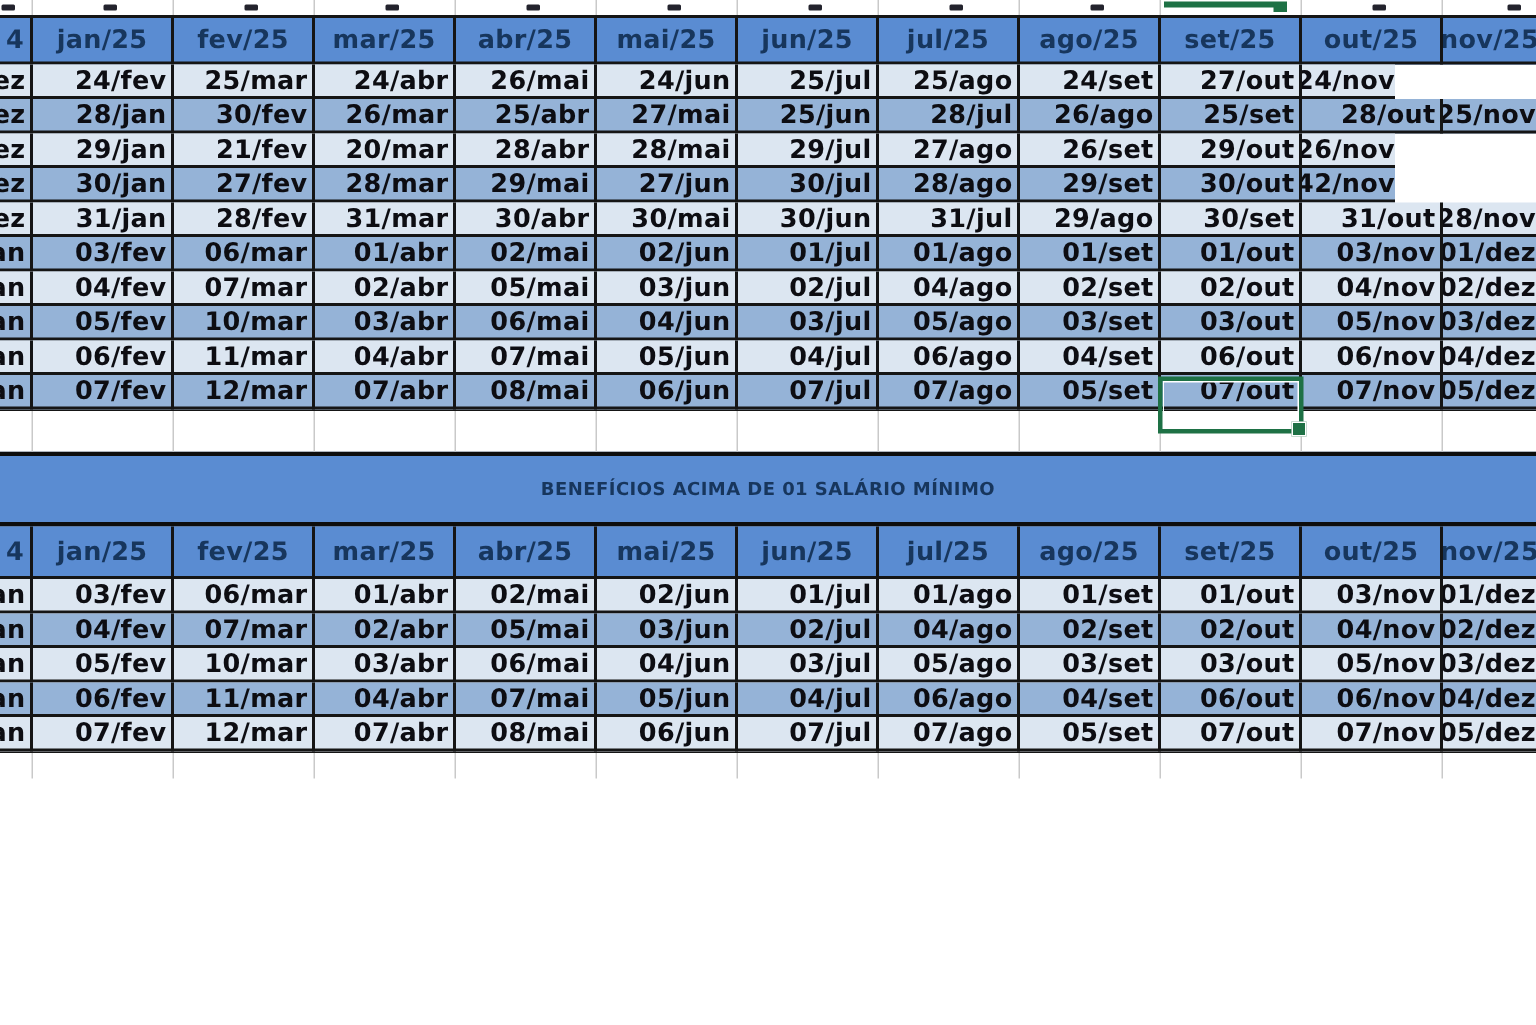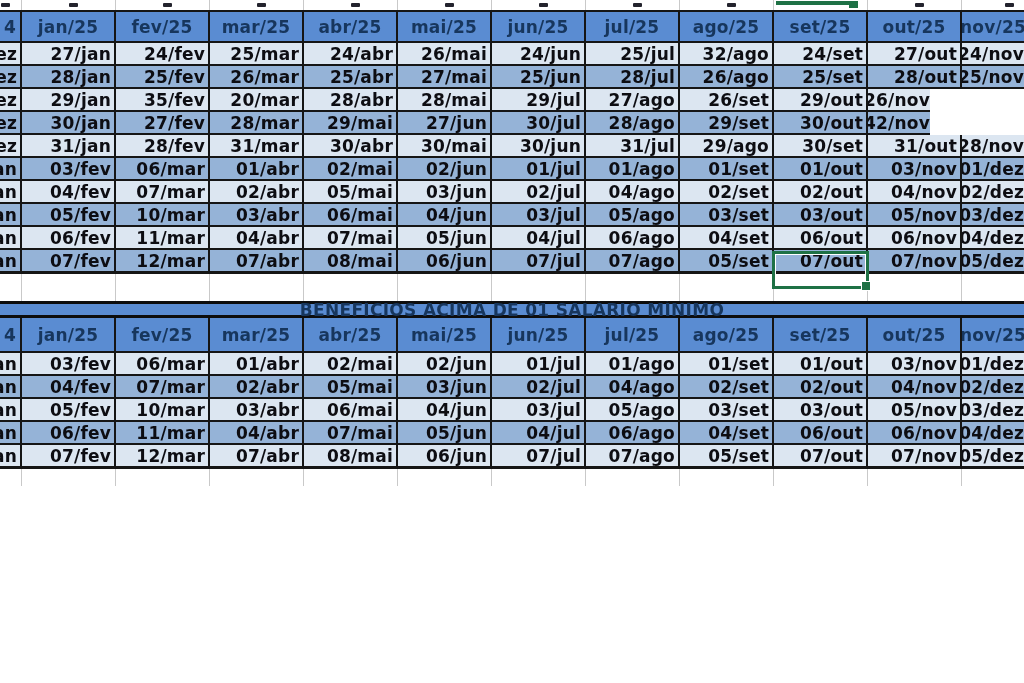--- a/index.html
+++ b/index.html
@@ -36,24 +36,24 @@
   .cell.head{justify-content:center;color:#17365d;}
   .cell.date{justify-content:flex-end;padding-right:3px;}
   .cell.stub{width:22px;flex:none;}
   .cell.stub.head{justify-content:center;padding-right:0;}
   .cell.main{width:94px;flex:none;}
   .cell.last{width:62px;flex:none;border-right:none;padding-right:0;}
   .cell.last > span{flex:none;box-sizing:border-box;width:92px;text-align:right;padding-right:0;}
   .cell.last.head > span{text-align:center;padding-right:0;}
   
   .title-bar{
-    box-sizing:border-box;height:17px;background:#5a8cd2;
+    box-sizing:border-box;height:50px;background:#5a8cd2;
     border-top:3px solid #0d0d0d;border-bottom:3px solid #0d0d0d;
     display:flex;align-items:center;justify-content:center;
-    color:#17365d;font-size:17px;letter-spacing:0.3px;
+    color:#17365d;font-size:12px;letter-spacing:0.3px;
   }
   
   .sel-outline{
     position:absolute;left:772px;top:251px;width:97px;height:38px;
     box-sizing:border-box;border:3px solid #1e7145;
     box-shadow:inset 0 0 0 1px #ffffff;z-index:5;pointer-events:none;
   }
   .sel-handle{
     position:absolute;right:-5px;bottom:-5px;width:8px;height:8px;
     background:#1e7145;border:1px solid #ffffff;box-sizing:content-box;pointer-events:auto;
@@ -103,54 +103,53 @@
         <div class="cell head main">jul/25</div>
         <div class="cell head main">ago/25</div>
         <div class="cell head main">set/25</div>
         <div class="cell head main">out/25</div>
         <div class="cell head last">
           <span>nov/25</span>
         </div>
       </div>
       <div class="trow light">
         <div class="cell stub date">ez</div>
-        <div class="cell date main">27/jan</div>
         <div class="cell date main">24/fev</div>
         <div class="cell date main">25/mar</div>
         <div class="cell date main">24/abr</div>
         <div class="cell date main">26/mai</div>
         <div class="cell date main">24/jun</div>
         <div class="cell date main">25/jul</div>
-        <div class="cell date main">32/ago</div>
+        <div class="cell date main">25/ago</div>
         <div class="cell date main">24/set</div>
         <div class="cell date main">27/out</div>
         <div class="cell date last">
           <span>24/nov</span>
         </div>
       </div>
       <div class="trow med">
         <div class="cell stub date">ez</div>
         <div class="cell date main">28/jan</div>
-        <div class="cell date main">25/fev</div>
+        <div class="cell date main">30/fev</div>
         <div class="cell date main">26/mar</div>
         <div class="cell date main">25/abr</div>
         <div class="cell date main">27/mai</div>
         <div class="cell date main">25/jun</div>
         <div class="cell date main">28/jul</div>
         <div class="cell date main">26/ago</div>
         <div class="cell date main">25/set</div>
         <div class="cell date main">28/out</div>
         <div class="cell date last">
           <span>25/nov</span>
         </div>
       </div>
       <div class="trow light">
         <div class="cell stub date">ez</div>
         <div class="cell date main">29/jan</div>
-        <div class="cell date main">35/fev</div>
+        <div class="cell date main">21/fev</div>
         <div class="cell date main">20/mar</div>
         <div class="cell date main">28/abr</div>
         <div class="cell date main">28/mai</div>
         <div class="cell date main">29/jul</div>
         <div class="cell date main">27/ago</div>
         <div class="cell date main">26/set</div>
         <div class="cell date main">29/out</div>
         <div class="cell date last">
           <span>26/nov</span>
         </div>

